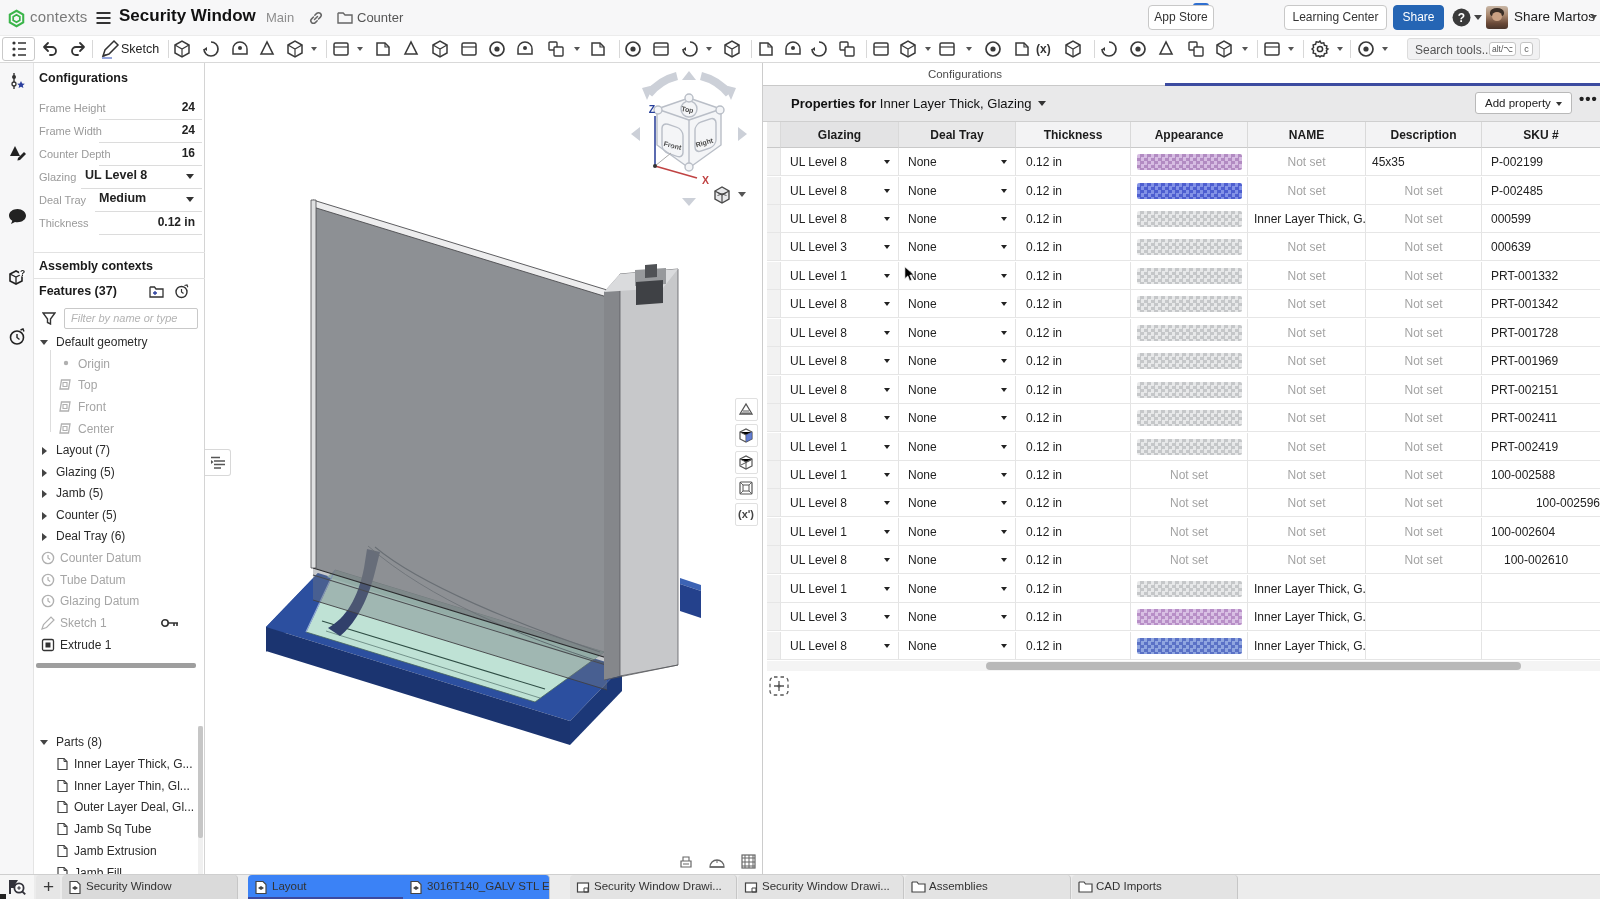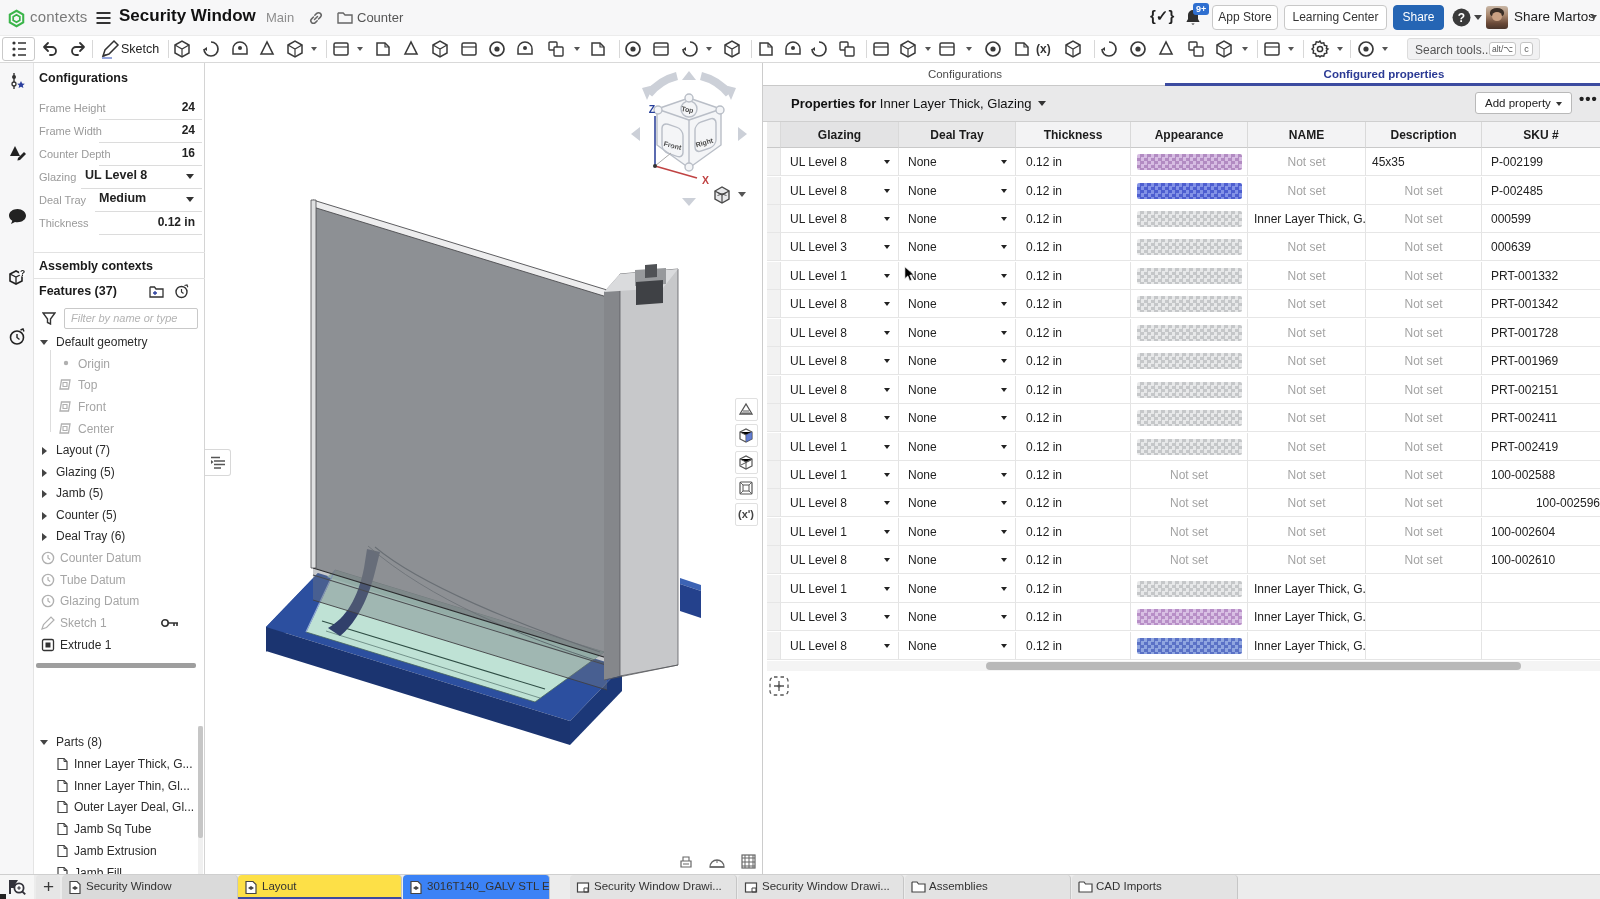--- a/index.html
+++ b/index.html
@@ -75,21 +75,21 @@
  <svg class="abs" style="left:337px;top:10px" width="16" height="15" viewBox="0 0 16 15">
         <path d="M1 3.5 1 13h14V5H8L6.2 3H1.5z" fill="none" stroke="#666" stroke-width="1.4"></path>
       </svg>
  <div class="t" style="left:357px;top:10px;font-size:13px;color:#555">Counter</div>
 
  <div class="t" style="left:1150px;top:7px;font-size:15px;font-weight:700;color:#222">{✓}</div>
  <svg class="abs" style="left:1184px;top:8px" width="18" height="19" viewBox="0 0 18 19">
         <path d="M9 2a5 5 0 0 0-5 5v4l-1.6 3h13.2L14 11V7a5 5 0 0 0-5-5zM7.4 15.5a1.7 1.7 0 0 0 3.2 0z" fill="#2f2f2f"></path>
       </svg>
  <div class="t" style="left:1193px;top:3px;background:#2f6fd0;color:#fff;font-size:9px;font-weight:700;border-radius:3px;padding:1px 3px;">9+</div>
- <div class="btnw" style="left:1212px;width:66px;">App Store</div>
+ <div class="btnw" style="left:1148px;width:66px;">App Store</div>
  <div class="btnw" style="left:1284px;width:103px;">Learning Center</div>
  <div class="btnw" style="left:1393px;width:51px;background:#2565b4;border-color:#2565b4;color:#fff;">Share</div>
  <svg class="abs" style="left:1452px;top:8px" width="19" height="19" viewBox="0 0 19 19">
         <circle cx="9.5" cy="9.5" r="9" fill="#3a3a3a"></circle>
         <text x="9.5" y="13.6" font-size="12" font-weight="700" fill="#fff" text-anchor="middle" font-family="Liberation Sans">?</text>
       </svg>
  <div class="abs" style="left:1474px;top:15px;width:0;height:0;border-left:4px solid transparent;border-right:4px solid transparent;border-top:5px solid #444;"></div>
  <div class="abs" style="left:1486px;top:6px;width:22px;height:23px;border-radius:3px;background:linear-gradient(180deg,#c9b7a6 0%,#a8866d 40%,#6b4a38 75%,#4a352b 100%);overflow:hidden;">
    <div class="abs" style="left:4px;top:2px;width:14px;height:9px;border-radius:50% 50% 40% 40%;background:#3a2e26;"></div>
    <div class="abs" style="left:6px;top:6px;width:10px;height:9px;border-radius:50%;background:#caa183;"></div>
@@ -626,21 +626,20 @@
         <path d="M9 5v3" stroke="#666" stroke-width="1"></path>
       </svg>
       <svg class="abs" style="left:536px;top:791px" width="15" height="15" viewBox="0 0 15 15">
         <path d="M1 4h13M1 8h13M1 12h13M4 1v13M8 1v13M12 1v13" stroke="#666" stroke-width="1"></path>
         <rect x="1" y="1" width="13" height="13" fill="none" stroke="#666" stroke-width="1.2"></rect>
       </svg>
     </div>
     <div id="rightpanel">
       <div id="rtabs">
         <span class="tb" style="left:0;width:404px;color:#4c4c4c;">Configurations</span>
-        <span class="tb" style="left:404px;width:434px;color:#2b3a94;font-weight:700;">Configured properties</span>
         <div class="abs" style="left:402px;top:20px;width:436px;height:3px;background:#3c4ba0;"></div>
       </div>
       <div id="propbar">
         <span class="abs" style="left:28px;top:10px;font-size:13px;color:#111;"><b>Properties for</b> Inner Layer Thick, Glazing<span style="display:inline-block;margin-left:7px;width:0;height:0;border-left:4px solid transparent;border-right:4px solid transparent;border-top:5px solid #333;vertical-align:2px;"></span></span>
         <span class="abs" style="left:712px;top:6px;width:97px;height:22px;background:#fff;border:1px solid #b9b9b9;border-radius:3px;font-size:11.5px;color:#222;line-height:21px;text-align:left;"><span style="margin-left:9px">Add property</span><span class="abs" style="left:80px;top:9px;width:0;height:0;border-left:3.5px solid transparent;border-right:3.5px solid transparent;border-top:4.5px solid #333;"></span></span>
         <span class="abs" style="left:816px;top:4px;font-size:15px;font-weight:700;color:#222;letter-spacing:1px;">•••</span>
       </div>
       <div class="thead" style="left:4px;top:59px;width:14px;background:#ededed;"></div>
       <div class="thead" style="left:18px;top:59px;width:118px;background:#e3e3e4;">Glazing</div>
       <div class="thead" style="left:136px;top:59px;width:117px;background:#e8e8e9;">Deal Tray</div>
@@ -812,21 +811,21 @@
         <div class="tcell" style="left:719px;width:119px;"><span style="margin-left:9px">100-002604</span></div>
       </div>
       <div class="trow" style="left:0;top:483.3px;width:838px;">
         <div class="tcell" style="left:4px;width:14px;background:#f2f2f2;"></div>
         <div class="tcell" style="left:18px;width:118px;"><span style="margin-left:9px">UL Level 8</span><span class="dcaret" style="left:103px"></span></div>
         <div class="tcell" style="left:136px;width:117px;"><span style="margin-left:9px">None</span><span class="dcaret" style="left:102px"></span></div>
         <div class="tcell" style="left:253px;width:115px;"><span style="margin-left:10px">0.12 in</span></div>
         <div class="tcell notset" style="left:368px;width:117px;">Not set</div>
         <div class="tcell notset" style="left:485px;width:118px;">Not set</div>
         <div class="tcell notset" style="left:603px;width:116px;">Not set</div>
-        <div class="tcell" style="left:719px;width:119px;"><span style="margin-left:9px">100-002610</span></div>
+        <div class="tcell" style="left:719px;width:119px;"><span style="margin-left:22px">100-002610</span></div>
       </div>
       <div class="trow" style="left:0;top:511.8px;width:838px;">
         <div class="tcell" style="left:4px;width:14px;background:#f2f2f2;"></div>
         <div class="tcell" style="left:18px;width:118px;"><span style="margin-left:9px">UL Level 1</span><span class="dcaret" style="left:103px"></span></div>
         <div class="tcell" style="left:136px;width:117px;"><span style="margin-left:9px">None</span><span class="dcaret" style="left:102px"></span></div>
         <div class="tcell" style="left:253px;width:115px;"><span style="margin-left:10px">0.12 in</span></div>
         <div class="tcell" style="left:368px;width:117px;">
           <span class="sw grey"></span>
         </div>
         <div class="tcell" style="left:485px;width:118px;"><span style="margin-left:6px">Inner Layer Thick, G...</span></div>
@@ -872,21 +871,21 @@
         <path d="M2 2h9l-2.5 4L11 10H4v6H2z" fill="#33333b"></path>
         <circle cx="12" cy="10" r="4.6" fill="#fff" stroke="#33333b" stroke-width="1.8"></circle>
         <path d="M15.2 13.4l3 3" stroke="#33333b" stroke-width="2"></path>
         <path d="M10.2 10h3.6M12 8.2v3.6" stroke="#33333b" stroke-width="1.2"></path>
       </svg><path><div class="abs" style="left:0px;top:19px;width:6px;height:6px;background:#222;"></div><div class="abs" style="left:36px;top:0px;width:24px;height:25px;background:#e6e6e6;border-radius:4px 4px 0 0;"></div><div class="abs" style="left:43px;top:1px;font-size:19px;color:#3a3a3a;font-weight:400;">+</div><div class="btab" style="left:62px;width:176px;background:#dadada;">
           <svg class="bic" width="14" height="15" viewBox="0 0 14 15">
             <path d="M2 1.5h7l3 3V13.5H2z" fill="#fff" stroke="#444" stroke-width="1.2"></path>
             <path d="M4 8l3-2 3 2-3 2z" fill="#444"></path>
           </svg>
           <span class="lbl">Security Window</span>
-        </div><div class="btab" style="left:238px;width:164px;background:#fde047;border-bottom:3px solid #3c4aa0;">
+        </div><div class="btab" style="left:248px;width:164px;background:#3b82f6;border-bottom:3px solid #3c4aa0;">
           <svg class="bic" width="14" height="15" viewBox="0 0 14 15">
             <path d="M2 1.5h7l3 3V13.5H2z" fill="#fff" stroke="#444" stroke-width="1.2"></path>
             <path d="M4 8l3-2 3 2-3 2z" fill="#444"></path>
           </svg>
           <span class="lbl">Layout</span>
         </div><div class="btab" style="left:403px;width:147px;background:#3b82f6;">
           <svg class="bic" width="14" height="15" viewBox="0 0 14 15">
             <path d="M2 1.5h7l3 3V13.5H2z" fill="#fff" stroke="#444" stroke-width="1.2"></path>
             <path d="M4 8l3-2 3 2-3 2z" fill="#444"></path>
           </svg>

